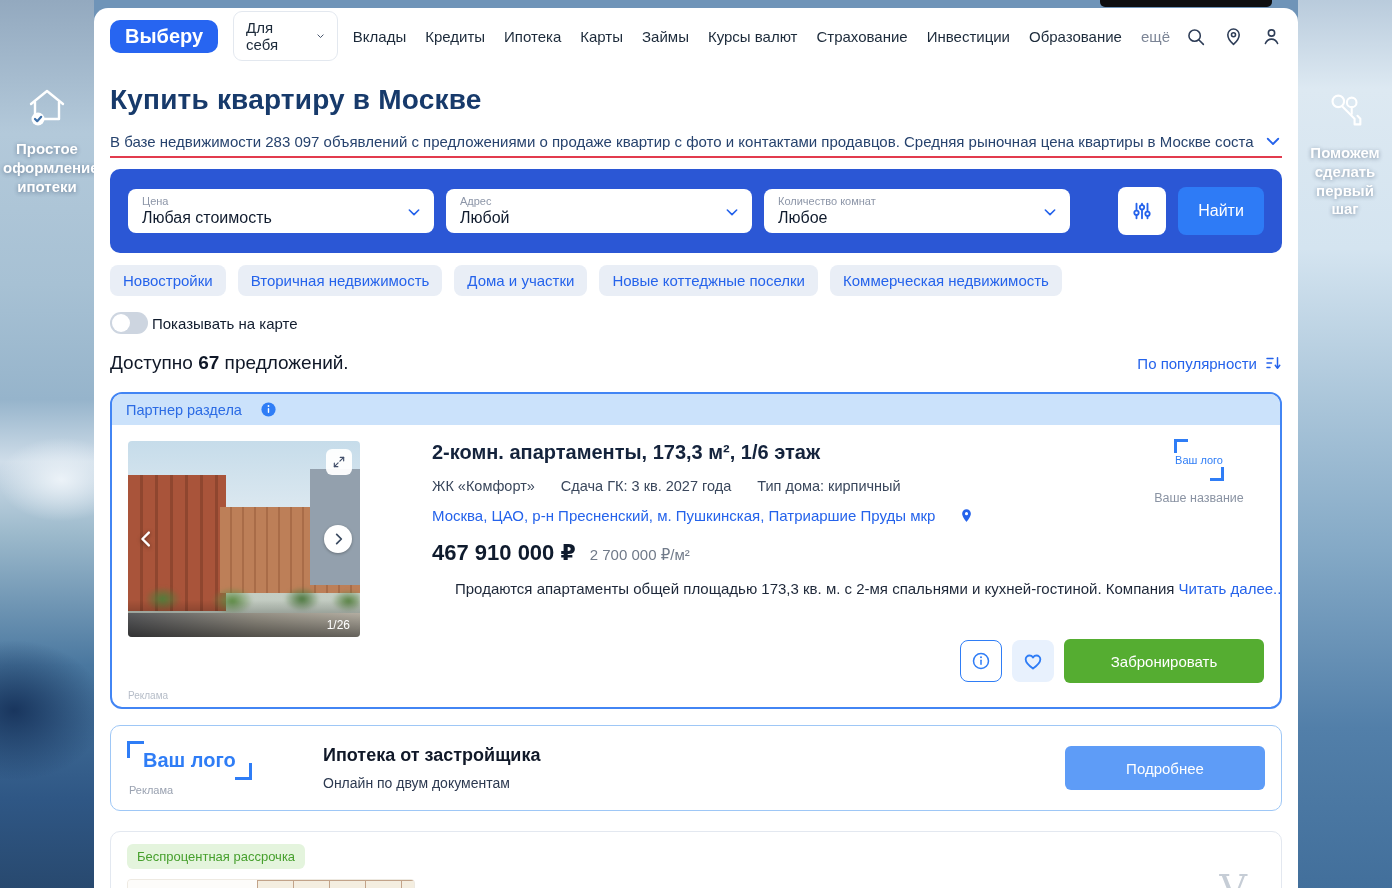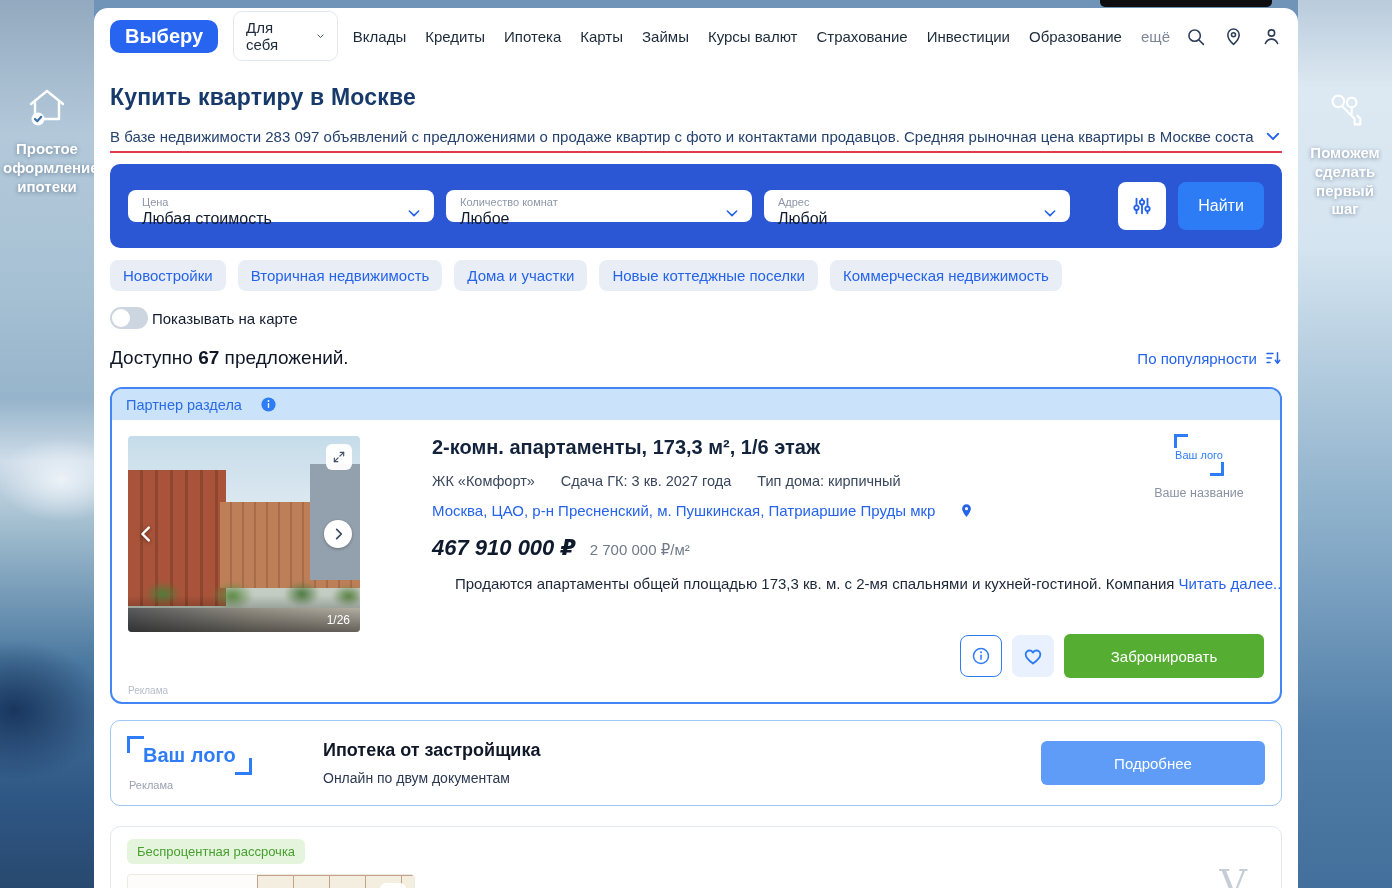--- a/index.html
+++ b/index.html
@@ -30,29 +30,29 @@
   .logo { background:#2765f1; color:#fff; font-weight:bold; font-size:20px; padding:5px 15px; border-radius:10px; cursor:pointer; }
   .for-self { display:flex; align-items:center; gap:22px; padding:7px 12px; border:1px solid #e3e8ef; border-radius:9px;
     font-size:15px; color:#1c2a3a; cursor:pointer; }
   .nav { display:flex; gap:19px; font-size:15px; color:#1c2a3a; align-items:center; }
   .nav-link { cursor:pointer; white-space:nowrap; }
   .nav-more { color:#7c8596; }
   .hdr-icons { margin-left:auto; display:flex; gap:17px; align-items:center; color:#2e3d57; }
   .hdr-icons span { cursor:pointer; display:flex; }
 
   
-  .page-title { margin:20px 16px 16px; font-size:23px; font-weight:700; color:#173a6b; letter-spacing:.2px; }
+  .page-title { margin:20px 16px 16px; font-size:28px; font-weight:700; color:#173a6b; letter-spacing:.2px; }
   .subtitle-row { display:flex; align-items:center; margin:9px 16px 0; gap:10px; }
   .subtitle { flex:1; font-size:15px; color:#27436e; white-space:nowrap; overflow:hidden; }
   .subtitle-chev { cursor:pointer; display:flex; }
   .red-line { height:2px; background:#e23b4e; margin:6px 16px 0; }
 
   
   .filter-panel { margin:11px 16px 0; background:#2b57d5; border-radius:10px; padding:18px; display:flex; gap:12px; align-items:center; }
-  .dd { position:relative; background:#fff; border-radius:8px; height:32px; width:306px; padding:6px 14px; cursor:pointer; }
+  .dd { position:relative; background:#fff; border-radius:8px; height:44px; width:306px; padding:6px 14px; cursor:pointer; }
   .dd-label { font-size:11px; color:#8d96a8; }
   .dd-value { font-size:16px; color:#111c2e; margin-top:2px; }
   .dd-chev { position:absolute; right:12px; top:15px; }
   .filter-btn { margin-left:auto; width:48px; height:48px; background:#fff; border:none; border-radius:8px;
     display:flex; align-items:center; justify-content:center; cursor:pointer; }
   .find-btn { width:86px; height:48px; background:#2e7bf6; color:#fff; border:none; border-radius:8px; font-size:16px; cursor:pointer; }
 
   
   .chips { display:flex; gap:12px; margin:12px 16px 0; }
   .chip { background:#e9eef6; color:#2563eb; font-size:15px; padding:7px 13px; border-radius:8px; cursor:pointer; white-space:nowrap; }
@@ -100,21 +100,21 @@
   .p-title { font-size:20px; font-weight:700; color:#14233c; cursor:pointer; }
   .p-meta { display:flex; gap:26px; margin-top:14px; font-size:14.5px; color:#3a475c; }
   .p-address { margin-top:13px; font-size:15px; color:#2563eb; display:flex; align-items:center; gap:24px; cursor:pointer; }
   .p-metro { margin-top:13px; display:flex; align-items:center; gap:8px; font-size:14px; }
   .m-dot { width:9px; height:9px; border-radius:50%; background:#a23b54; }
   .m-name { color:#16233c; }
   .m-time { color:#78818f; font-size:13px; }
   .m-more { color:#78818f; font-size:13px; margin-left:16px; cursor:pointer; }
   .g-dot { width:9px; height:9px; border-radius:50%; background:#27ae3f; }
   .p-price { margin-top:16px; display:flex; align-items:baseline; gap:14px; }
-  .price-main { font-size:22px; font-weight:700; color:#0f1b2d;font-style:italic; }
+  .price-main { font-size:22px; font-weight:700; color:#0f1b2d; }
   .price-sub { font-size:15px; color:#707a89; }
   .p-desc { margin-top:14px; font-size:15px; color:#1d2738; white-space:nowrap; overflow:hidden;margin-left:23px; }
   .read-more { color:#2563eb; cursor:pointer; }
 
   .p-logo-col { position:absolute; right:16px; top:14px; width:130px; display:flex; flex-direction:column; align-items:center; }
   .brackets { position:relative; color:#2f7df6; }
   .brackets::before { content:""; position:absolute; left:0; top:0; border-left:3px solid #2f7df6; border-top:3px solid #2f7df6; }
   .brackets::after { content:""; position:absolute; right:0; bottom:0; border-right:3px solid #2f7df6; border-bottom:3px solid #2f7df6; }
   .brackets-sm { width:50px; height:42px; display:flex; align-items:center; justify-content:center; text-align:center;
     font-size:11px; line-height:1.15; }
@@ -131,21 +131,21 @@
 
   
   .banner { margin:16px 16px 0; border:1px solid #9ec7f6; border-radius:10px; background:#fff; display:flex;
     align-items:center; padding:12px 16px; height:86px; }
   .banner-logo-col { width:196px; }
   .brackets-lg { display:inline-flex; padding:8px 16px; font-size:20px; font-weight:700; }
   .brackets-lg::before, .brackets-lg::after { width:14px; height:14px; }
   .banner-ad { font-size:11px; color:#9aa2b1; margin-top:4px; margin-left:2px; }
   .banner-title { font-size:18px; font-weight:700; color:#101828; }
   .banner-sub { font-size:14px; color:#2c3950; margin-top:9px; }
-  .btn-more { margin-left:auto; width:224px; height:44px; background:#5e9cf7; color:#fff; border:none; border-radius:6px;
+  .btn-more { margin-left:auto; width:200px; height:44px; background:#5e9cf7; color:#fff; border:none; border-radius:6px;
     font-size:15px; cursor:pointer; }
 
   
   .card2 { margin:20px 16px 0; border:1px solid #e3e8f0; border-radius:10px; background:#fff; padding:12px 16px;
     height:220px; position:relative; }
   .badge-green { display:inline-block; background:#e4f4dd; color:#47a02e; font-size:13px; padding:5px 10px; border-radius:6px; }
   .card2-body { margin-top:10px; display:flex; gap:16px; }
   .plan { position:relative; width:288px; height:160px; border-radius:4px; overflow:hidden; background:#f7f2e9;
     border:1px solid #eeeae2; cursor:pointer; }
   .plan-left { position:absolute; left:0; top:0; width:45%; height:100%; background:#fdfcfa;
@@ -244,31 +244,31 @@
       <div class="dd">
         <div class="dd-label">Цена</div>
         <div class="dd-value">Любая стоимость</div>
         <span class="dd-chev">
           <svg width="16" height="16" viewBox="0 0 24 24" fill="none" stroke="#2563eb" stroke-width="2.4" stroke-linecap="round" stroke-linejoin="round">
               <polyline points="5 9 12 16 19 9"></polyline>
             </svg>
         </span>
       </div>
       <div class="dd">
-        <div class="dd-label">Количество комнат</div>
-        <div class="dd-value">Любое</div>
+        <div class="dd-label">Адрес</div>
+        <div class="dd-value">Любой</div>
         <span class="dd-chev">
           <svg width="16" height="16" viewBox="0 0 24 24" fill="none" stroke="#2563eb" stroke-width="2.4" stroke-linecap="round" stroke-linejoin="round">
               <polyline points="5 9 12 16 19 9"></polyline>
             </svg>
         </span>
       </div>
       <div class="dd">
-        <div class="dd-label">Адрес</div>
-        <div class="dd-value">Любой</div>
+        <div class="dd-label">Количество комнат</div>
+        <div class="dd-value">Любое</div>
         <span class="dd-chev">
           <svg width="16" height="16" viewBox="0 0 24 24" fill="none" stroke="#2563eb" stroke-width="2.4" stroke-linecap="round" stroke-linejoin="round">
               <polyline points="5 9 12 16 19 9"></polyline>
             </svg>
         </span>
       </div>
       <button class="filter-btn">
         <svg width="22" height="22" viewBox="0 0 24 24" fill="none" stroke="#2563eb" stroke-width="2" stroke-linecap="round">
           <line x1="6" y1="4" x2="6" y2="20"></line>
             <line x1="12" y1="4" x2="12" y2="20"></line>

